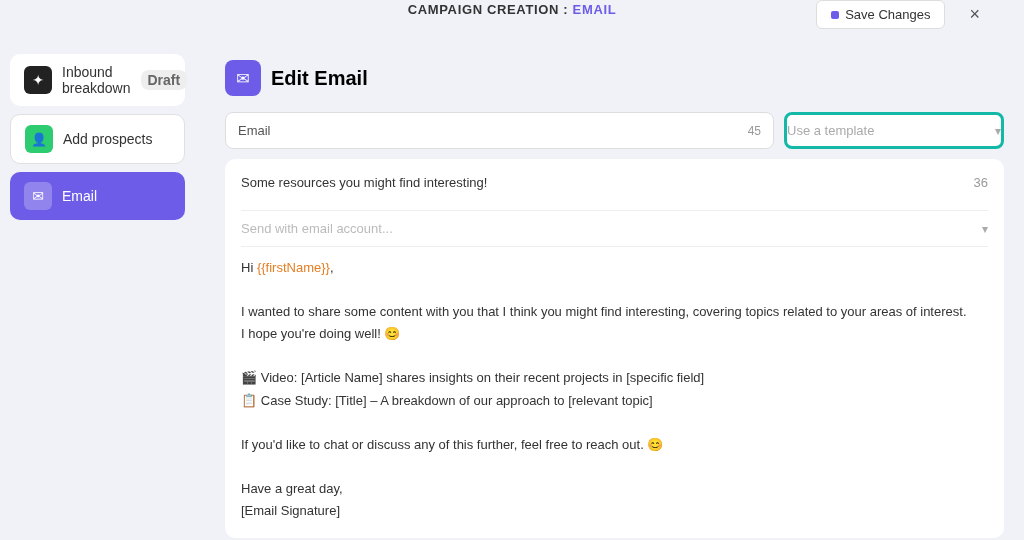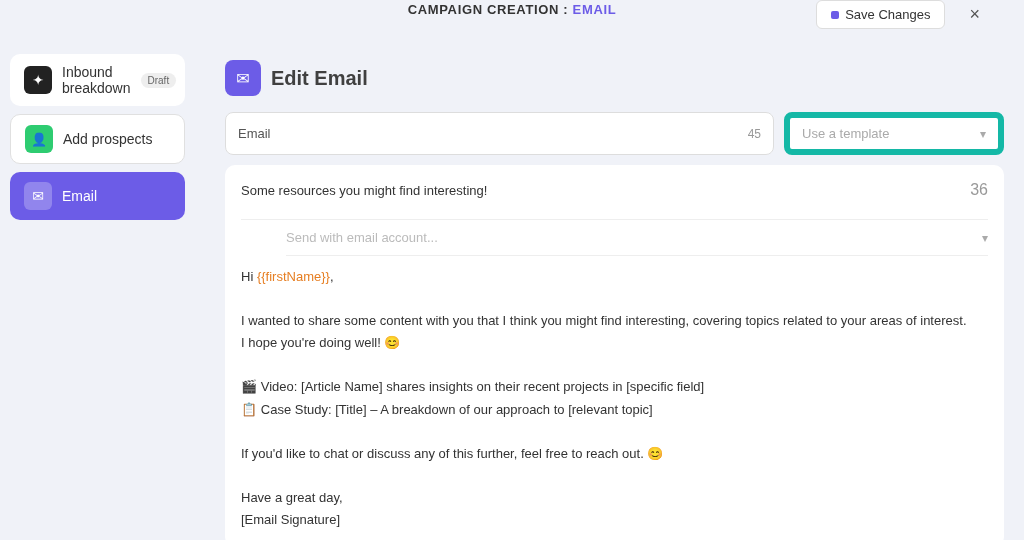--- a/index.html
+++ b/index.html
@@ -104,22 +104,23 @@
     }
     .sidebar-item.inbound .item-icon {
       background: #222;
       color: white;
     }
     .sidebar-item .draft-badge {
       margin-left: auto;
       background: #eee;
       border-radius: 8px;
       padding: 2px 7px;
-      font-size: 10px;
+      font-size: 14px;
       color: #666;
+      font-weight: bold;
     }
     .sidebar-item.add-prospects {
       background: white;
       color: #333;
       border: 1.5px solid #e0e0e0;
     }
     .sidebar-item.add-prospects .item-icon {
       background: #2ecc71;
       color: white;
     }
@@ -156,21 +157,21 @@
       border-radius: 8px;
       display: flex;
       align-items: center;
       justify-content: center;
       color: white;
       font-size: 16px;
     }
     .edit-email-title {
       font-size: 20px;
       font-weight: 700;
-      color: #404040;
+      color: #000000;
     }
 
     
     .fields-row {
       display: flex;
       gap: 10px;
       margin-bottom: 10px;
     }
     .email-field-wrap {
       flex: 1;
@@ -186,23 +187,23 @@
       font-size: 13px;
       color: #555;
     }
     .email-char-count {
       font-size: 12px;
       color: #999;
     }
     .template-select {
       width: 220px;
       background: white;
-      border: 6px solid #14b8a6;
+      border: 3px solid #14b8a6;
       border-radius: 8px;
-      padding: 8px 12px;
+      padding: 8px 0;
       display: flex;
       align-items: center;
       justify-content: space-between;
       cursor: pointer;
     }
     .template-select-label {
       font-size: 13px;
       color: #aaa;
     }
     .chevron {
@@ -224,32 +225,31 @@
       justify-content: space-between;
       margin-bottom: 10px;
       padding-bottom: 20px;
       border-bottom: 1px solid #eee;
     }
     .subject-text {
       font-size: 13px;
       color: #333;
     }
     .subject-char {
-      font-size: 16px;
+      font-size: 13px;
       color: #999;
     }
 
     .send-account-row {
       display: flex;
       align-items: center;
       justify-content: space-between;
       padding-bottom: 10px;
       border-bottom: 1px solid #eee;
       margin-bottom: 10px;
-      margin-left: 45px;
     }
     .send-account-placeholder {
       font-size: 13px;
       color: #bbb;
     }
 
     .char-count-row {
       display: flex;
       justify-content: flex-end;
       font-size: 12px;

